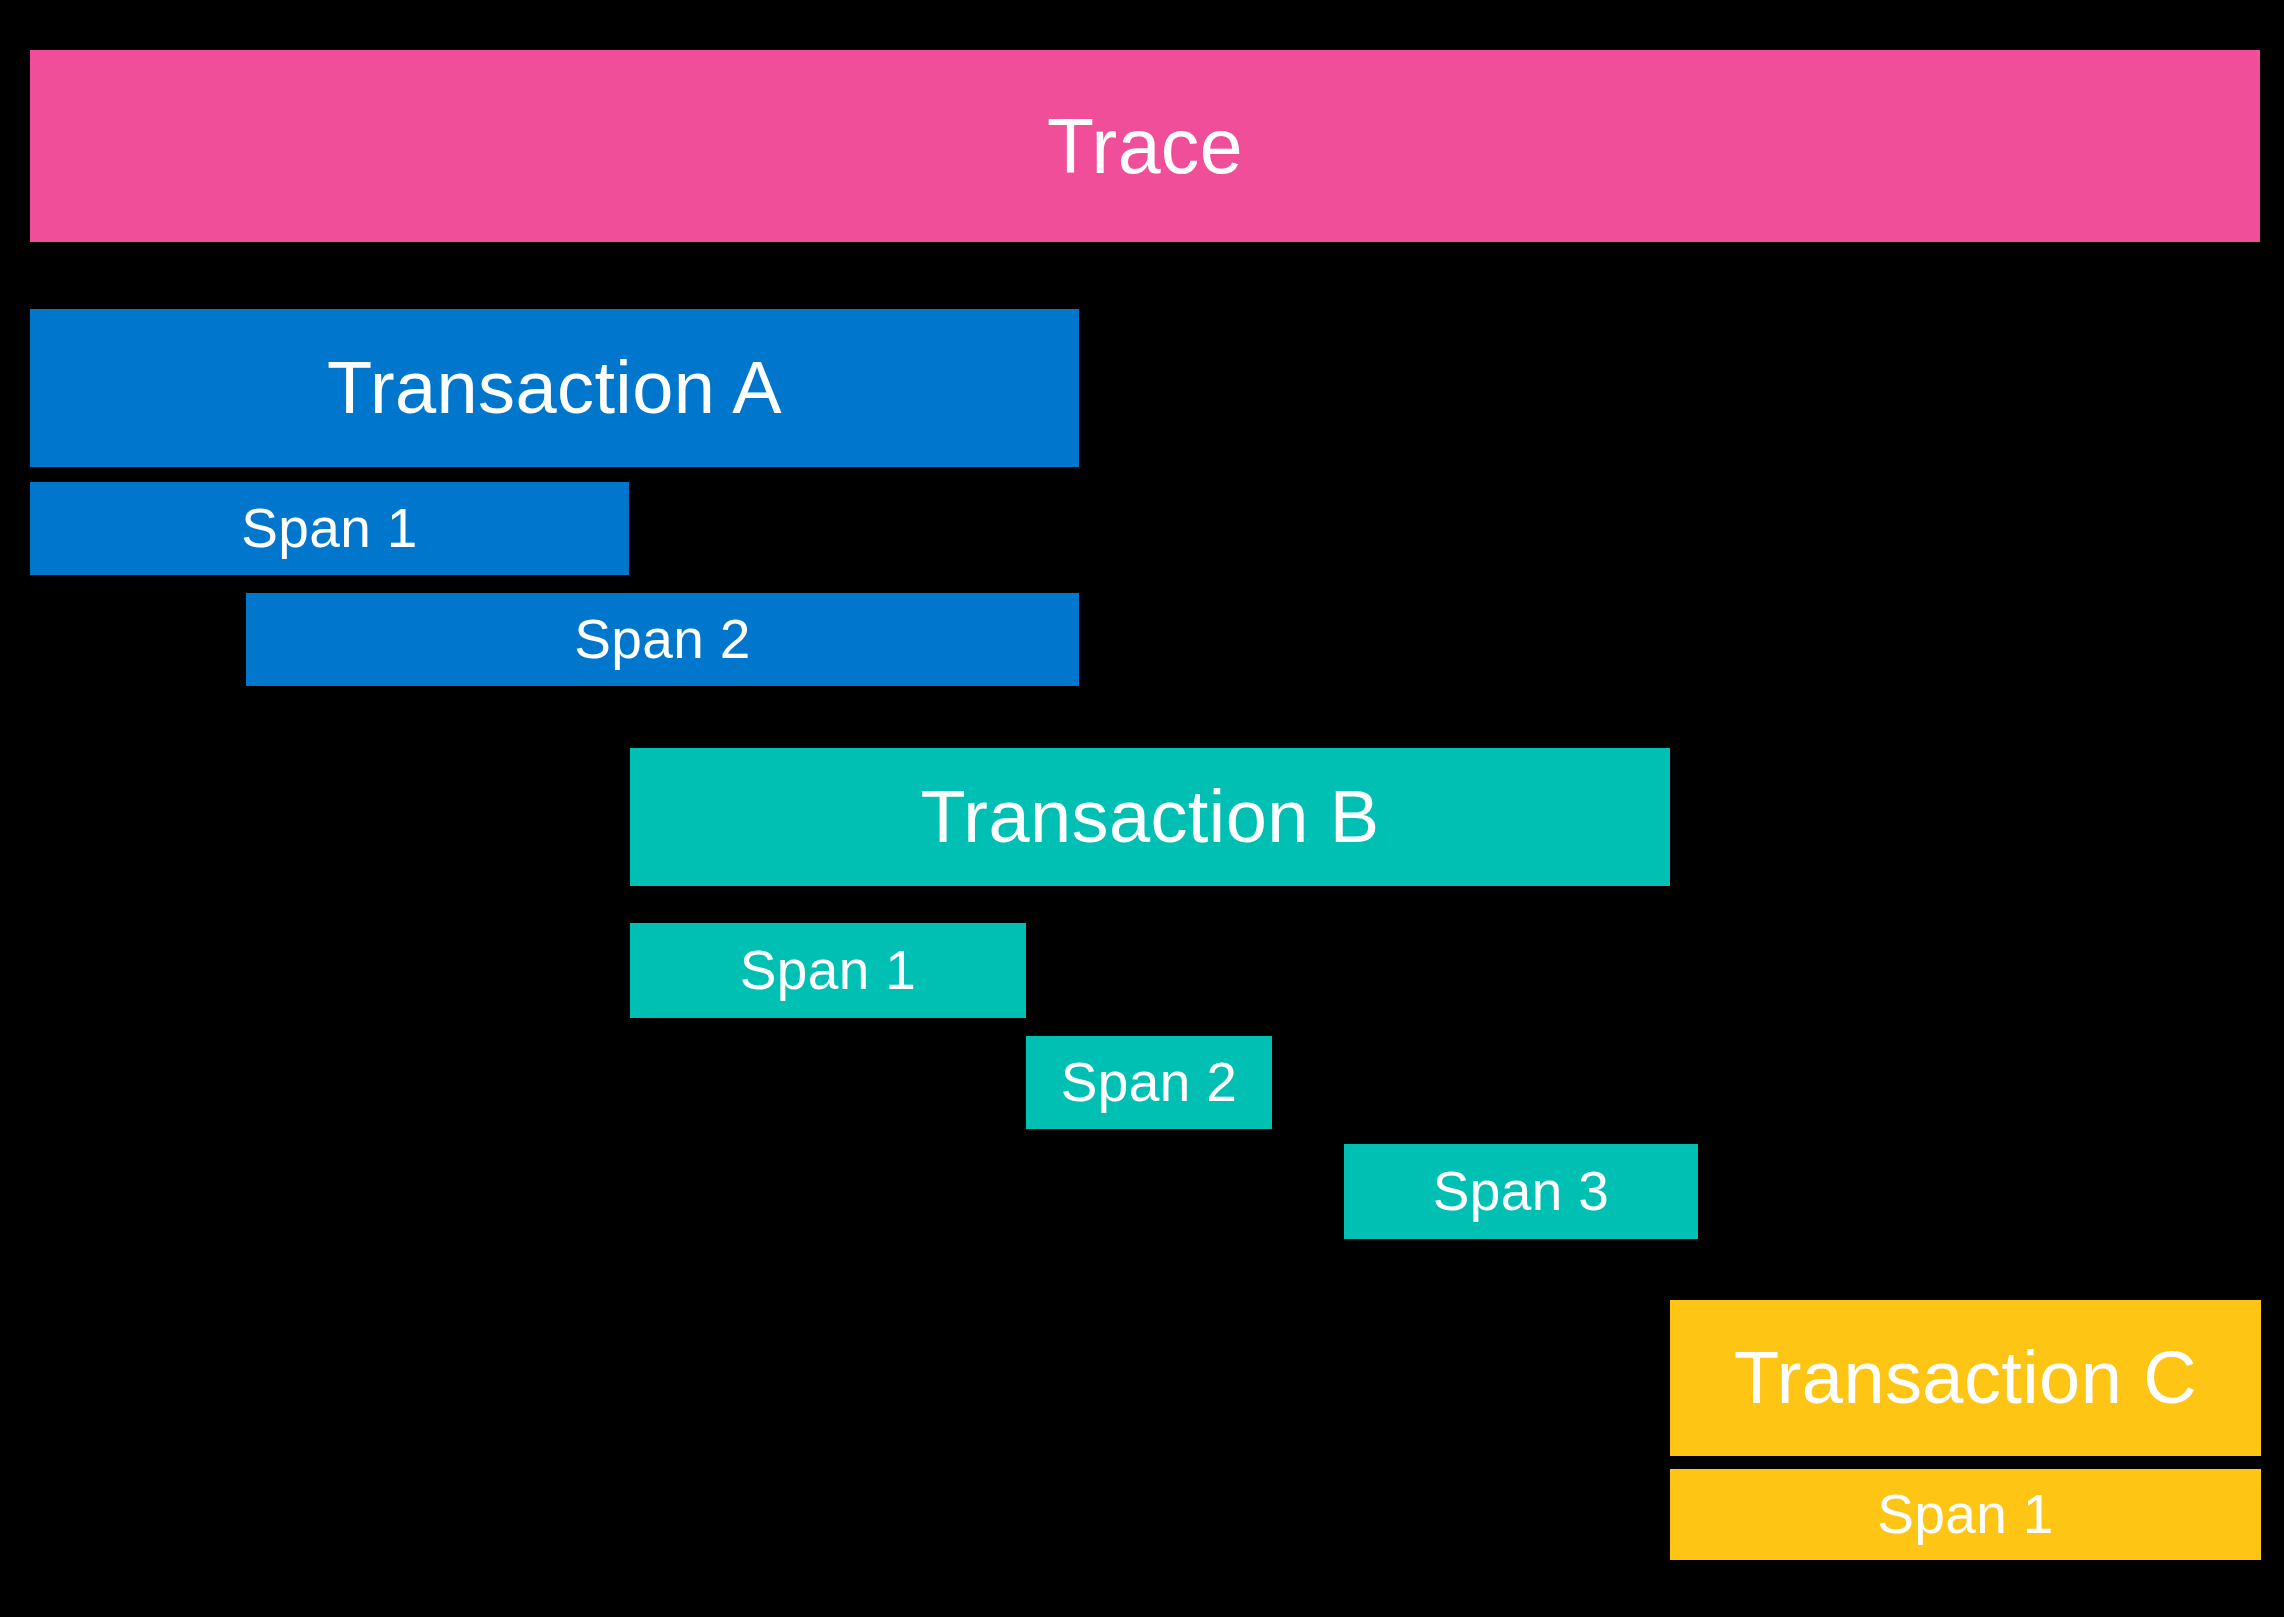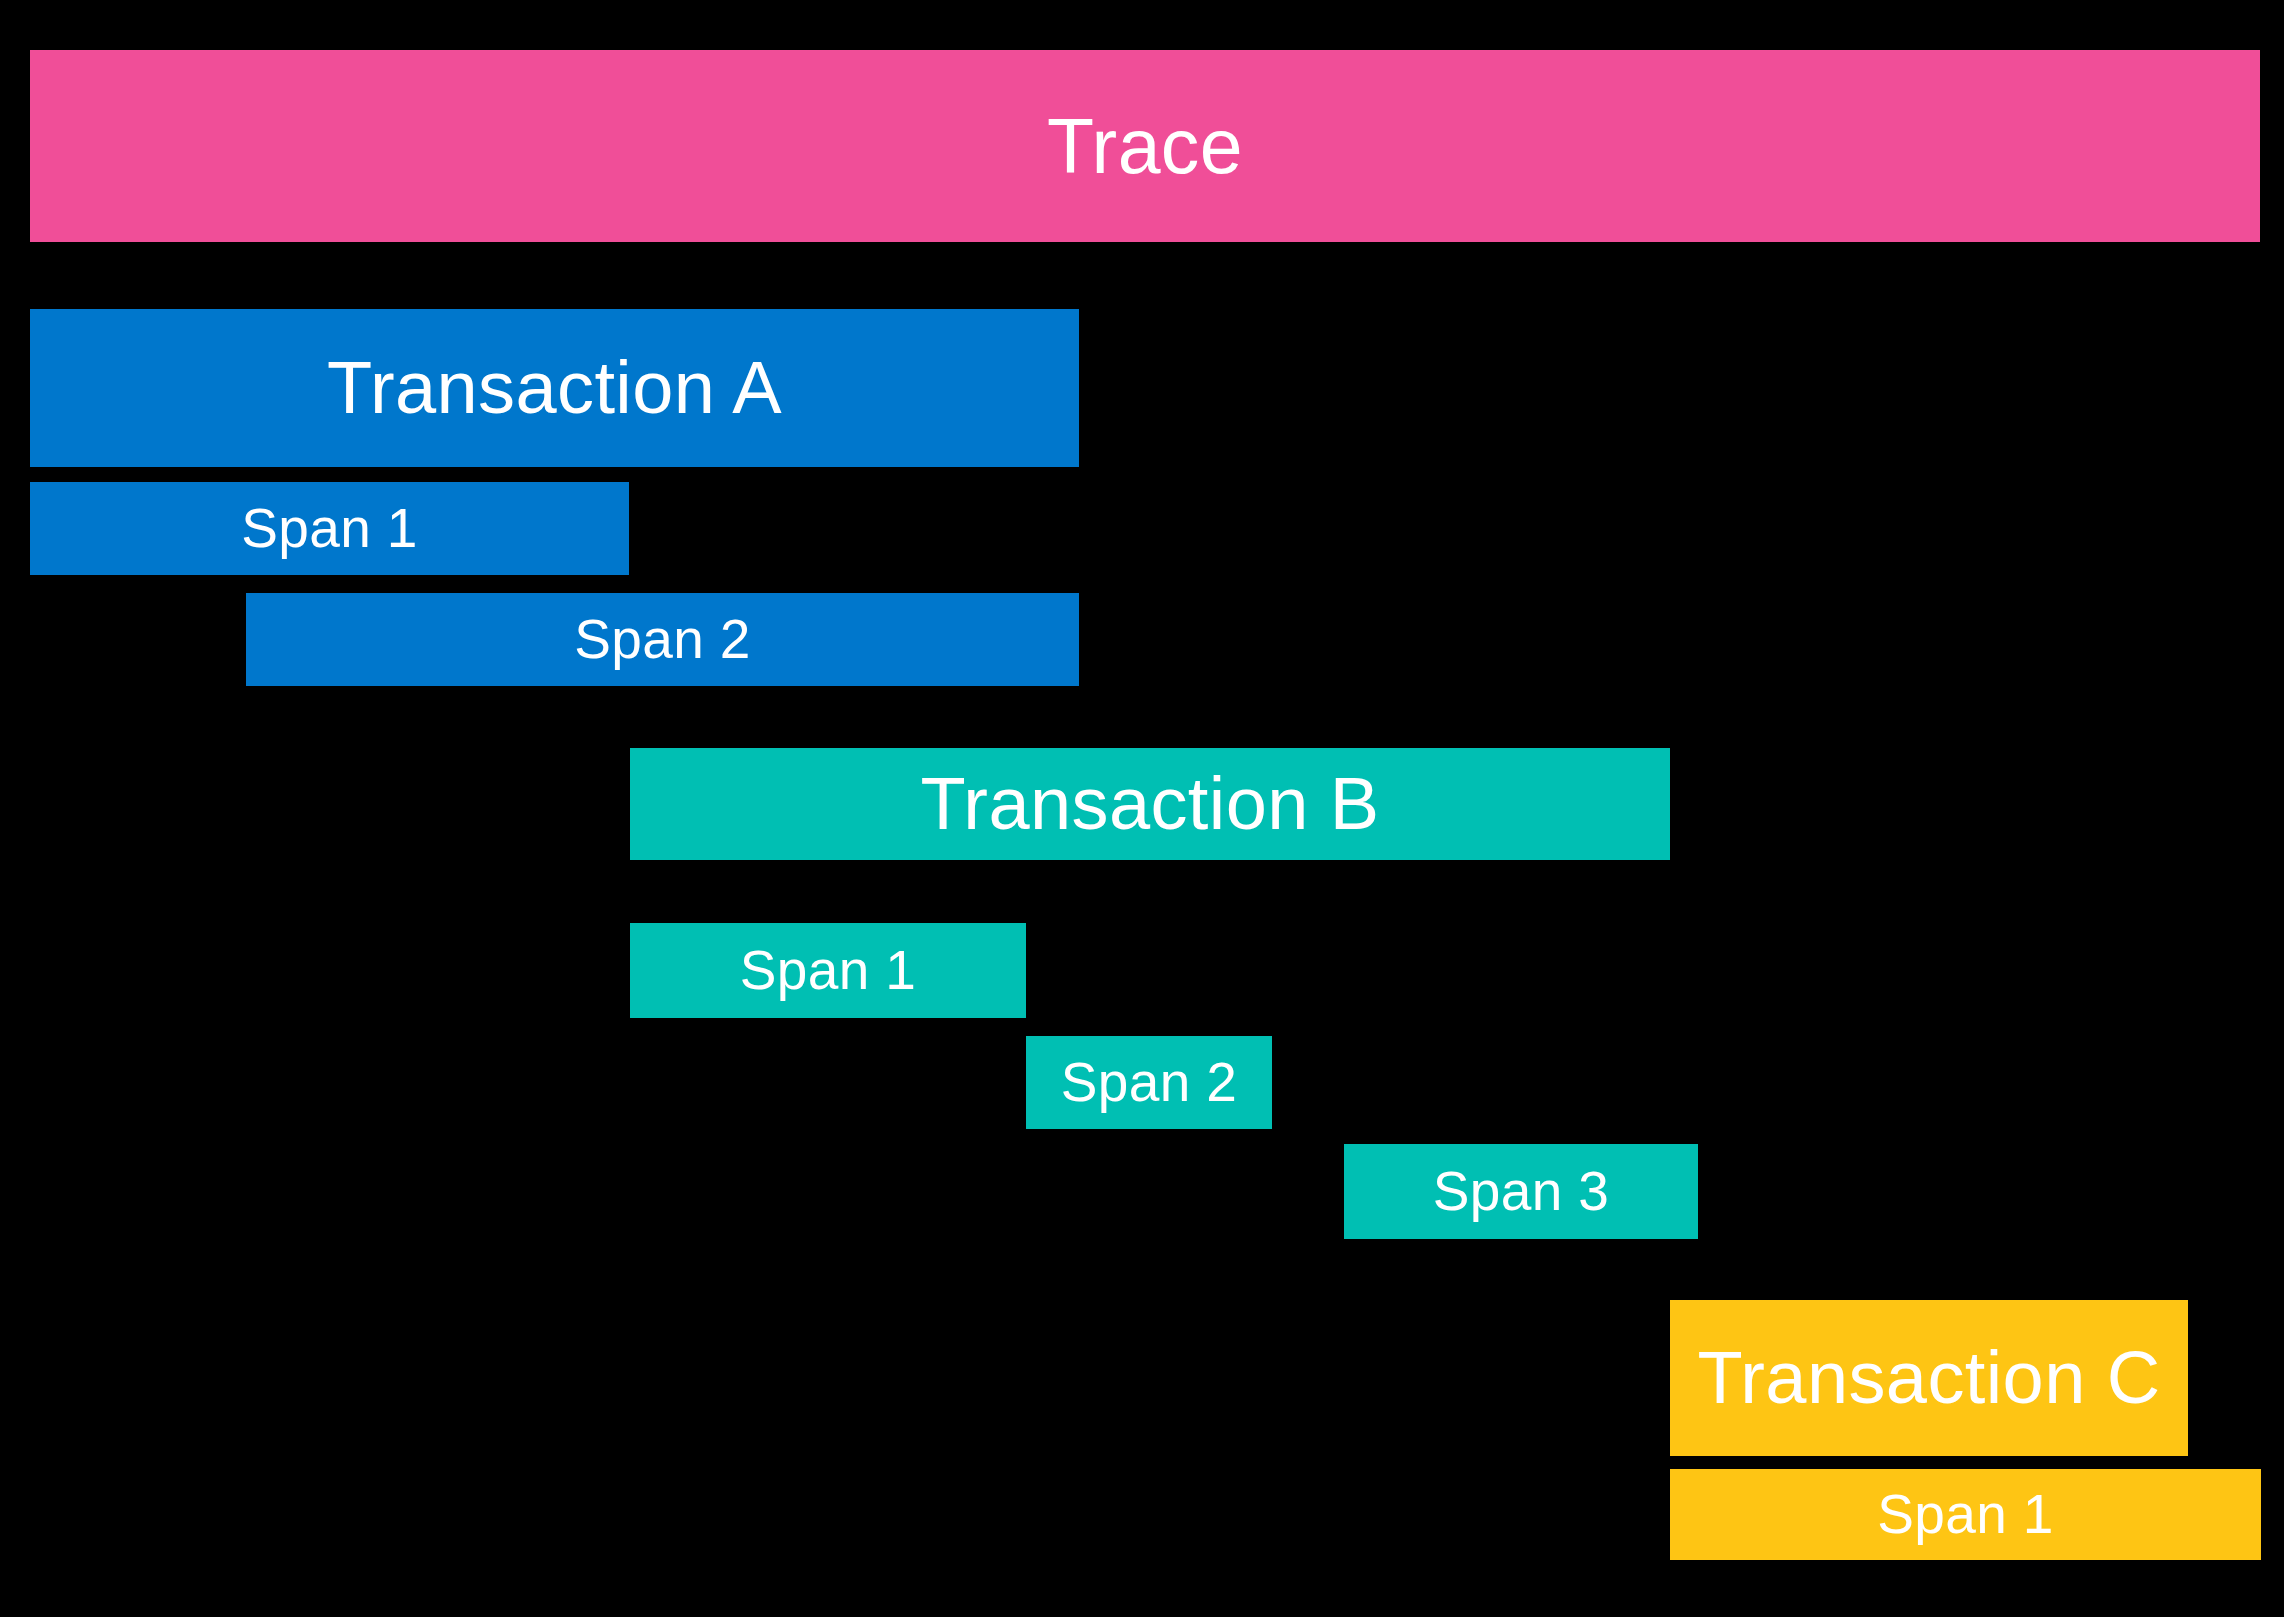--- a/index.html
+++ b/index.html
@@ -42,32 +42,32 @@
     </div>
     <div class="bar trace" style="left: 30px; top: 50px; width: 2230px; height: 192px; background: rgb(240, 78, 152);">
       <span class="bar-label" style="color: rgb(255, 255, 255);">Trace</span>
     </div>
     <div class="bar span" style="left: 30px; top: 482px; width: 599px; height: 93px; background: rgb(0, 119, 204);">
       <span class="bar-label" style="color: rgb(255, 255, 255);">Span 1</span>
     </div>
     <div class="bar span" style="left: 246px; top: 593px; width: 833px; height: 93px; background: rgb(0, 119, 204);">
       <span class="bar-label" style="color: rgb(255, 255, 255);">Span 2</span>
     </div>
-    <div class="bar transaction" style="left: 630px; top: 748px; width: 1040px; height: 112px; background: rgb(0, 191, 179);">
+    <div class="bar transaction" style="left: 630px; top: 748px; width: 1040px; height: 138px; background: rgb(0, 191, 179);">
       <span class="bar-label" style="color: rgb(255, 255, 255);">Transaction B</span>
     </div>
     <div class="bar span" style="left: 630px; top: 923px; width: 396px; height: 95px; background: rgb(0, 191, 179);">
       <span class="bar-label" style="color: rgb(255, 255, 255);">Span 1</span>
     </div>
     <div class="bar span" style="left: 1026px; top: 1036px; width: 246px; height: 93px; background: rgb(0, 191, 179);">
       <span class="bar-label" style="color: rgb(255, 255, 255);">Span 2</span>
     </div>
     <div class="bar span" style="left: 1344px; top: 1144px; width: 354px; height: 95px; background: rgb(0, 191, 179);">
       <span class="bar-label" style="color: rgb(255, 255, 255);">Span 3</span>
     </div>
-    <div class="bar transaction" style="left: 1670px; top: 1300px; width: 518px; height: 156px; background: rgb(254, 197, 20);">
+    <div class="bar transaction" style="left: 1670px; top: 1300px; width: 591px; height: 156px; background: rgb(254, 197, 20);">
       <span class="bar-label" style="color: rgb(255, 255, 255);">Transaction C</span>
     </div>
     <div class="bar span" style="left: 1670px; top: 1469px; width: 591px; height: 91px; background: rgb(254, 197, 20);">
       <span class="bar-label" style="color: rgb(255, 255, 255);">Span 1</span>
     </div>
   </div>
 
 
 </body></html>

